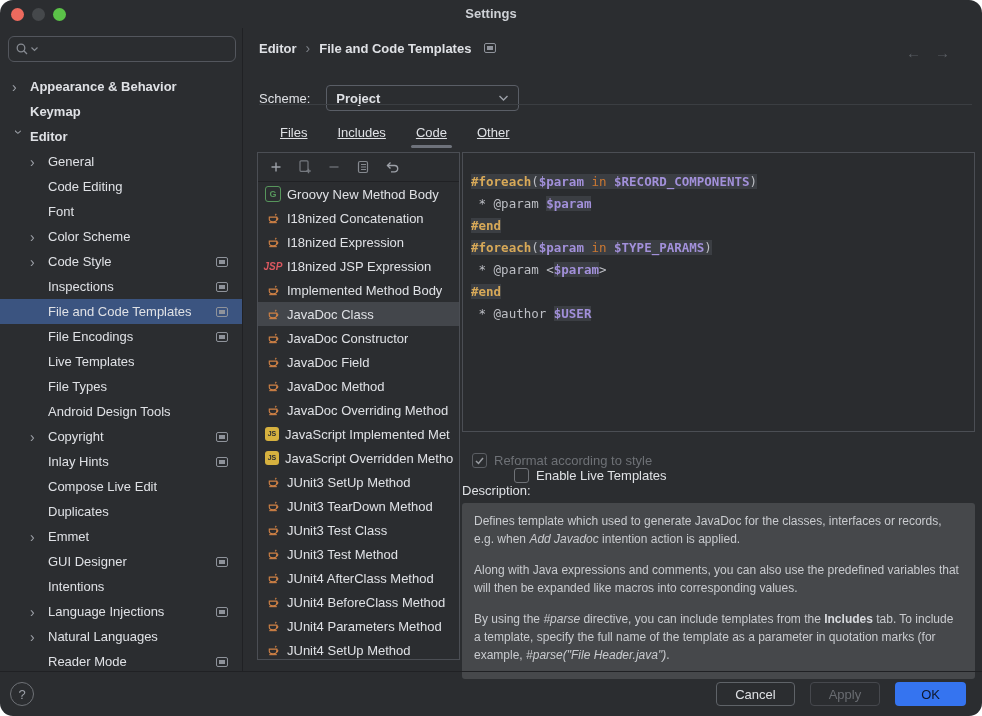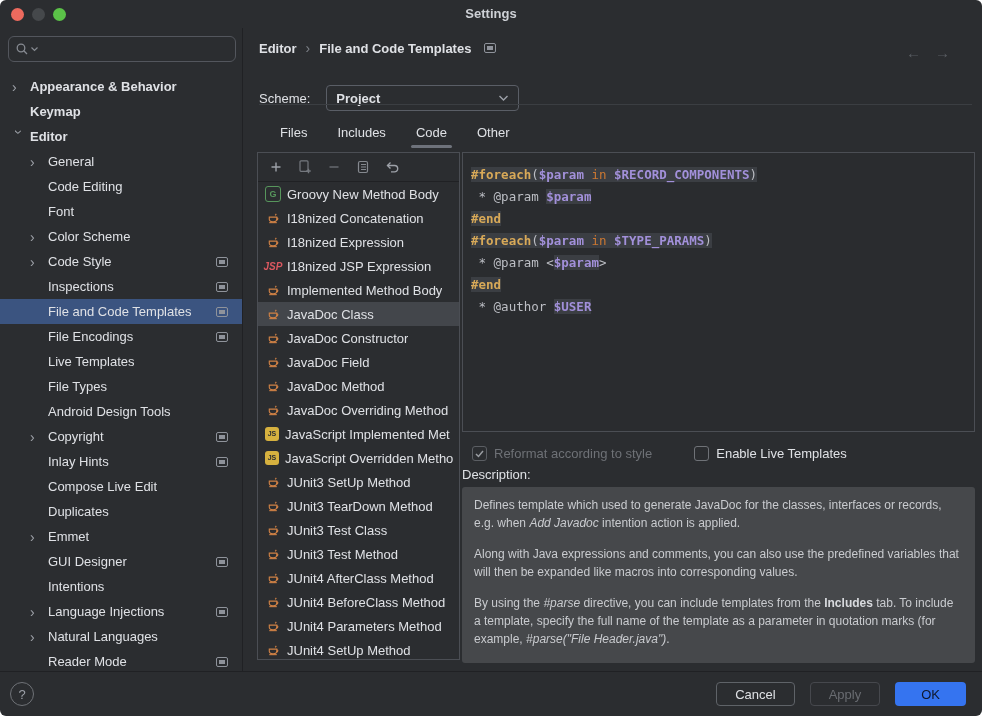--- a/index.html
+++ b/index.html
@@ -1,18 +1,18 @@
 <!DOCTYPE html>
 <html><head>
 <meta charset="utf-8">
 <style>
   html,body{margin:0;padding:0;background:#ffffff;}
   .window{
     position:relative;width:982px;height:716px;background:#2b2d30;
-    border-radius:6px;overflow:hidden;
+    border-radius:13px;overflow:hidden;
     font-family:"Liberation Sans",sans-serif;color:#dfe1e5;font-size:13px;
   }
   
   .titlebar{position:absolute;top:0;left:0;right:0;height:28px;}
   .title{position:absolute;left:0;right:0;top:0;line-height:28px;text-align:center;
     font-weight:700;font-size:13px;color:#ced1d6;}
   .traffic{position:absolute;left:11px;top:8px;display:flex;gap:8px;z-index:5;}
   .tl{width:13px;height:13px;border-radius:50%;}
   .tl.red{background:#ed6a5e;}
   .tl.gray{background:#45484b;}
@@ -41,21 +41,21 @@
   .breadcrumb{position:absolute;top:12px;left:16px;display:flex;align-items:center;gap:9px;font-weight:700;}
   .crumb-sep{color:#7c8087;font-weight:400;font-size:14px;}
   .breadcrumb .badge{margin:0 0 0 4px;}
   .nav-arrows{position:absolute;top:16px;right:32px;color:#595d62;font-size:15px;display:flex;gap:14px;}
   .scheme-row{position:absolute;top:50px;left:16px;height:40px;display:flex;align-items:center;}
   .scheme-label{margin-right:16px;}
   .dropdown{width:193px;height:24px;box-sizing:border-box;border:1px solid #5a5e66;border-radius:4px;
     display:flex;align-items:center;padding:12px 9px;font-weight:700;background:#2b2d30;cursor:default;gap:12px;}
   .dropdown .dd-chev{margin-left:auto;}
   .sep{position:absolute;top:76px;left:16px;right:10px;height:1px;background:#3b3e42;}
-  .tabs{position:absolute;top:88px;left:22px;height:32px;display:flex;}
+  .tabs{position:absolute;top:88px;left:22px;height:32px;display:flex;text-decoration:underline;}
   .tab{position:relative;padding:0 15px;display:flex;align-items:center;color:#dfe1e5;cursor:default;}
   .tab.sel::after{content:"";position:absolute;left:10px;right:10px;bottom:0;height:3px;background:#6e727b;border-radius:2px;}
   
   .list-panel{position:absolute;top:124px;left:14px;width:203px;height:508px;box-sizing:border-box;
     border:1px solid #4b4e54;background:#2b2d30;display:flex;flex-direction:column;}
   .list-toolbar{height:28px;flex:none;border-bottom:1px solid #202124;display:flex;align-items:center;
     gap:13px;padding:0 10px;}
   .tb-btn{width:16px;height:16px;display:flex;align-items:center;justify-content:center;cursor:default;}
   .tpl-list{flex:1;overflow:hidden;}
   .tpl-row{height:24px;display:flex;align-items:center;padding-left:7px;white-space:nowrap;cursor:default;}
@@ -63,29 +63,29 @@
   .tpl-row .fi{flex:none;margin-right:6px;width:16px;display:flex;align-items:center;justify-content:center;}
   .fi.groovy{width:14px;height:14px;border:1px solid #57965c;border-radius:3px;color:#57965c;
     font-size:9px;font-weight:700;line-height:13px;text-align:center;}
   .fi.jsbox{width:14px;height:14px;background:#d6b13f;border-radius:3px;color:#2b2d30;
     font-size:7px;font-weight:700;line-height:14px;text-align:center;}
   .fi.jsptxt{color:#db5860;font-size:10px;font-weight:700;font-style:italic;}
   .tpl-label{overflow:hidden;}
   
   .editor-col{position:absolute;top:124px;left:219px;width:513px;height:508px;}
   .editor{height:280px;box-sizing:border-box;border:1px solid #4b4e54;background:#2a2c2f;
-    padding:11px 8px;overflow:hidden;font-family:"DejaVu Sans Mono",monospace;font-size:12.5px;}
+    padding:18px 8px;overflow:hidden;font-family:"DejaVu Sans Mono",monospace;font-size:12.5px;}
   .code-line{height:22px;line-height:22px;white-space:pre;}
   .tok-dir{color:#d8a958;font-weight:700;}
   .tok-var{color:#a290da;font-weight:700;}
   .tok-kw{color:#cc7832;}
   .tok-plain{color:#bcbec4;}
   .hl{background:#3b3e43;}
   
-  .options{height:24px;margin-top:5px;display:flex;align-items:flex-end;padding-left:10px;}
+  .options{height:24px;margin-top:21px;display:flex;align-items:flex-start;padding-left:10px;flex-direction:column;}
   .cb-group{display:flex;align-items:center;gap:7px;}
   .cb{width:15px;height:15px;box-sizing:border-box;border:1.5px solid #5b5e63;border-radius:3px;
     display:flex;align-items:center;justify-content:center;}
   .cb.unchecked{border-color:#6f7277;}
   .cb-label-dim{color:#6e7176;}
   .cb-label{color:#dfe1e5;}
   .gap2{margin-left:42px;}
   .desc-label{margin-top:6px;font-size:13px;color:#dfe1e5;}
   .desc-box{margin-top:5px;height:176px;box-sizing:border-box;background:#46484b;border-radius:3px;
     padding:9px 12px;overflow:hidden;font-size:12px;line-height:1.5;color:#c9cbcf;}

